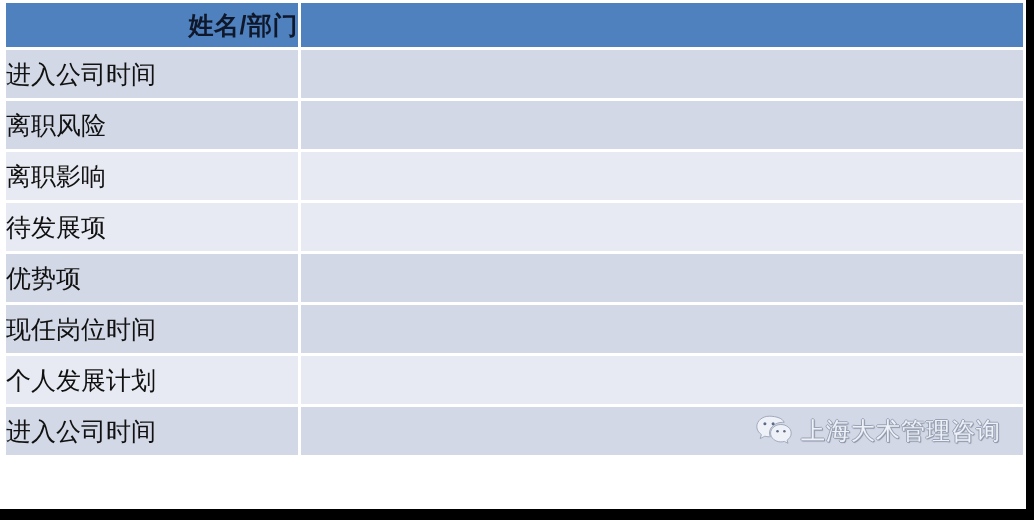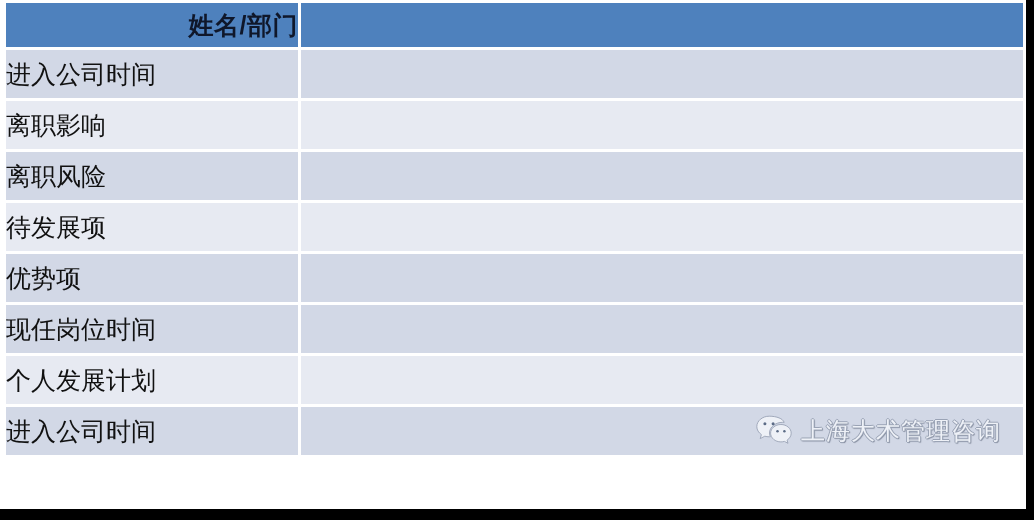--- a/index.html
+++ b/index.html
@@ -144,27 +144,27 @@
         </tr>
       </thead>
       <tbody>
 
         <tr class="data-row band-dark">
           <td class="cell-label">进入公司时间</td>
           <td class="cell-value"></td>
         </tr>
 
 
+        <tr class="data-row band-dark">
+          <td class="cell-label">离职风险</td>
+          <td class="cell-value"></td>
+        </tr>
+
         <tr class="data-row band-light">
           <td class="cell-label">离职影响</td>
-          <td class="cell-value"></td>
-        </tr>
-
-        <tr class="data-row band-dark">
-          <td class="cell-label">离职风险</td>
           <td class="cell-value"></td>
         </tr>
 
         <tr class="data-row band-light">
           <td class="cell-label">待发展项</td>
           <td class="cell-value"></td>
         </tr>
 
         <tr class="data-row band-dark">
           <td class="cell-label">优势项</td>

